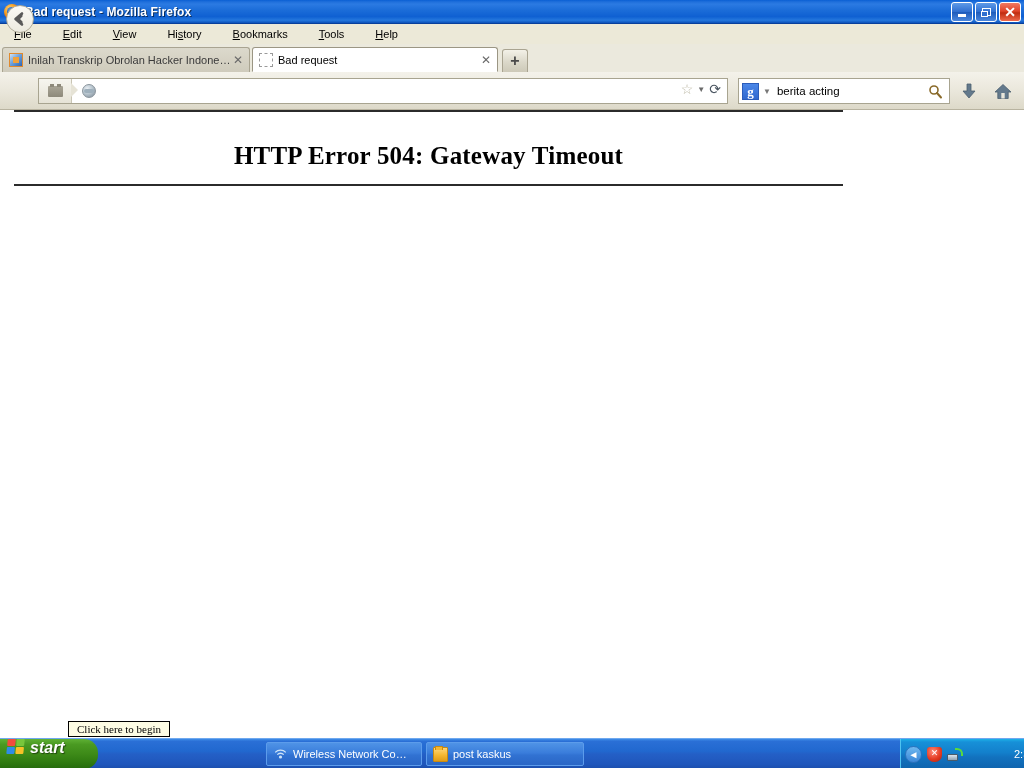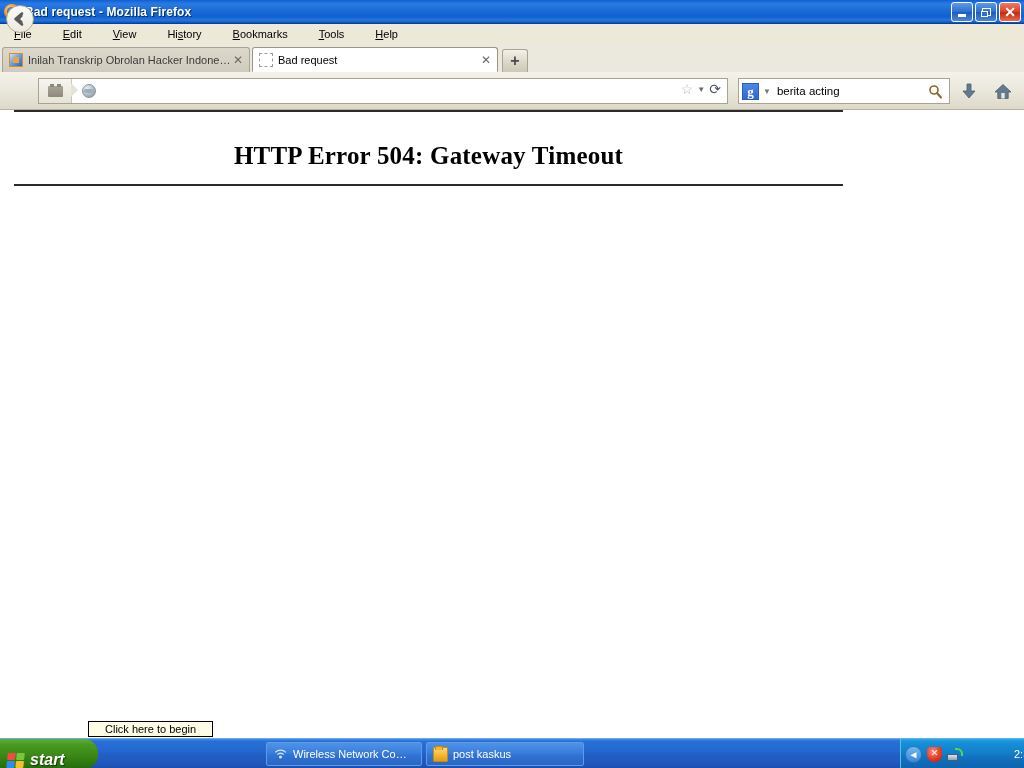--- a/index.html
+++ b/index.html
@@ -264,44 +264,45 @@
   }
   .page-para a {
     color: #1a7a1a; text-decoration: underline;
   }
   .hr-bottom {
     margin: 14px 8px 0 8px;
   }
 
   
   .tooltip {
-    position: absolute; left: 88px; top: 721px;
+    position: absolute; left: 68px; top: 721px;
     background: #fdfce4;
     border: 1px solid #000;
     font-size: 11px; color: #000;
-    padding: 1px 16px;
+    padding: 1px 8px;
     box-sizing: border-box;
     white-space: nowrap;
     z-index: 20;
+    font-family: Liberation Serif, serif;
   }
 
   
   .taskbar {
     position: absolute; left: 0; top: 738px; width: 1024px; height: 30px;
     background: linear-gradient(to bottom,
       #3f8de8 0%, #2a6fd6 8%, #2168cf 42%, #245fc6 52%,
       #1f56bb 88%, #1c4fae 100%);
     border-top: 1px solid #6ea8ef;
     box-sizing: border-box;
   }
   .startbtn {
     position: absolute; left: 0; top: 0; width: 98px; height: 30px;
     background: linear-gradient(to bottom, #5fb135 0%, #4a9a22 18%, #3d8a18 50%, #2f7a10 78%, #246a0c 100%);
     border-top-right-radius: 14px; border-bottom-right-radius: 14px;
-    display: flex; align-items: flex-end;
+    display: flex; align-items: flex-start;
     box-sizing: border-box;
   }
   .start-flag {
     width: 18px; height: 16px; margin-left: 7px; margin-right: 5px;
     flex: 0 0 auto; position: relative;
     transform: skewX(-6deg);
   }
   .start-flag i {
     position: absolute; width: 8px; height: 7px; display: block;
     border-radius: 1px;

